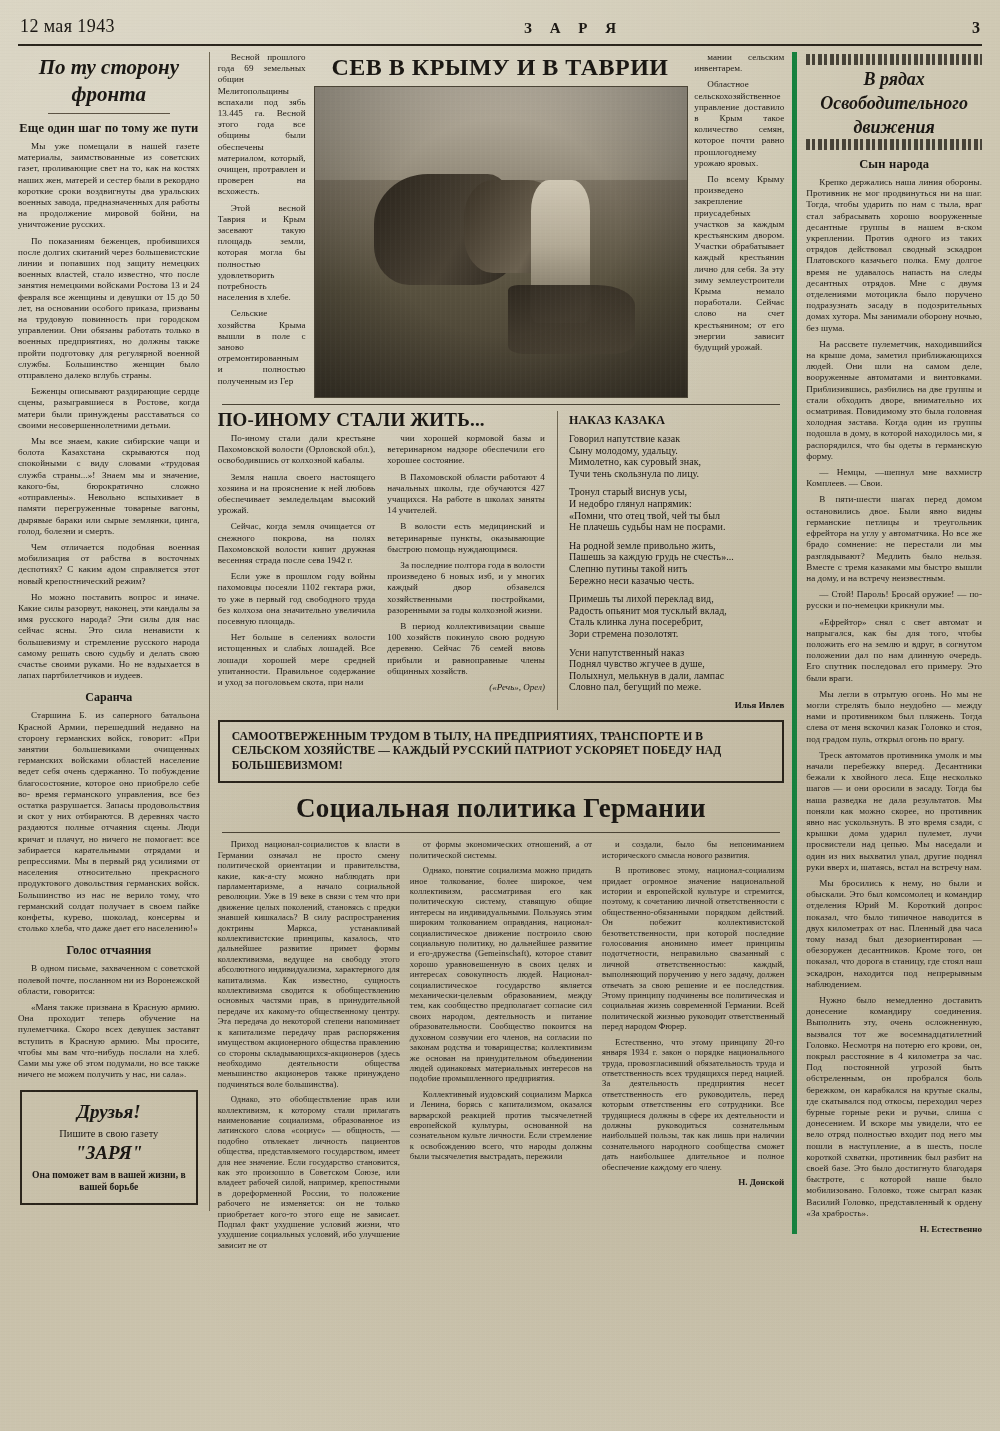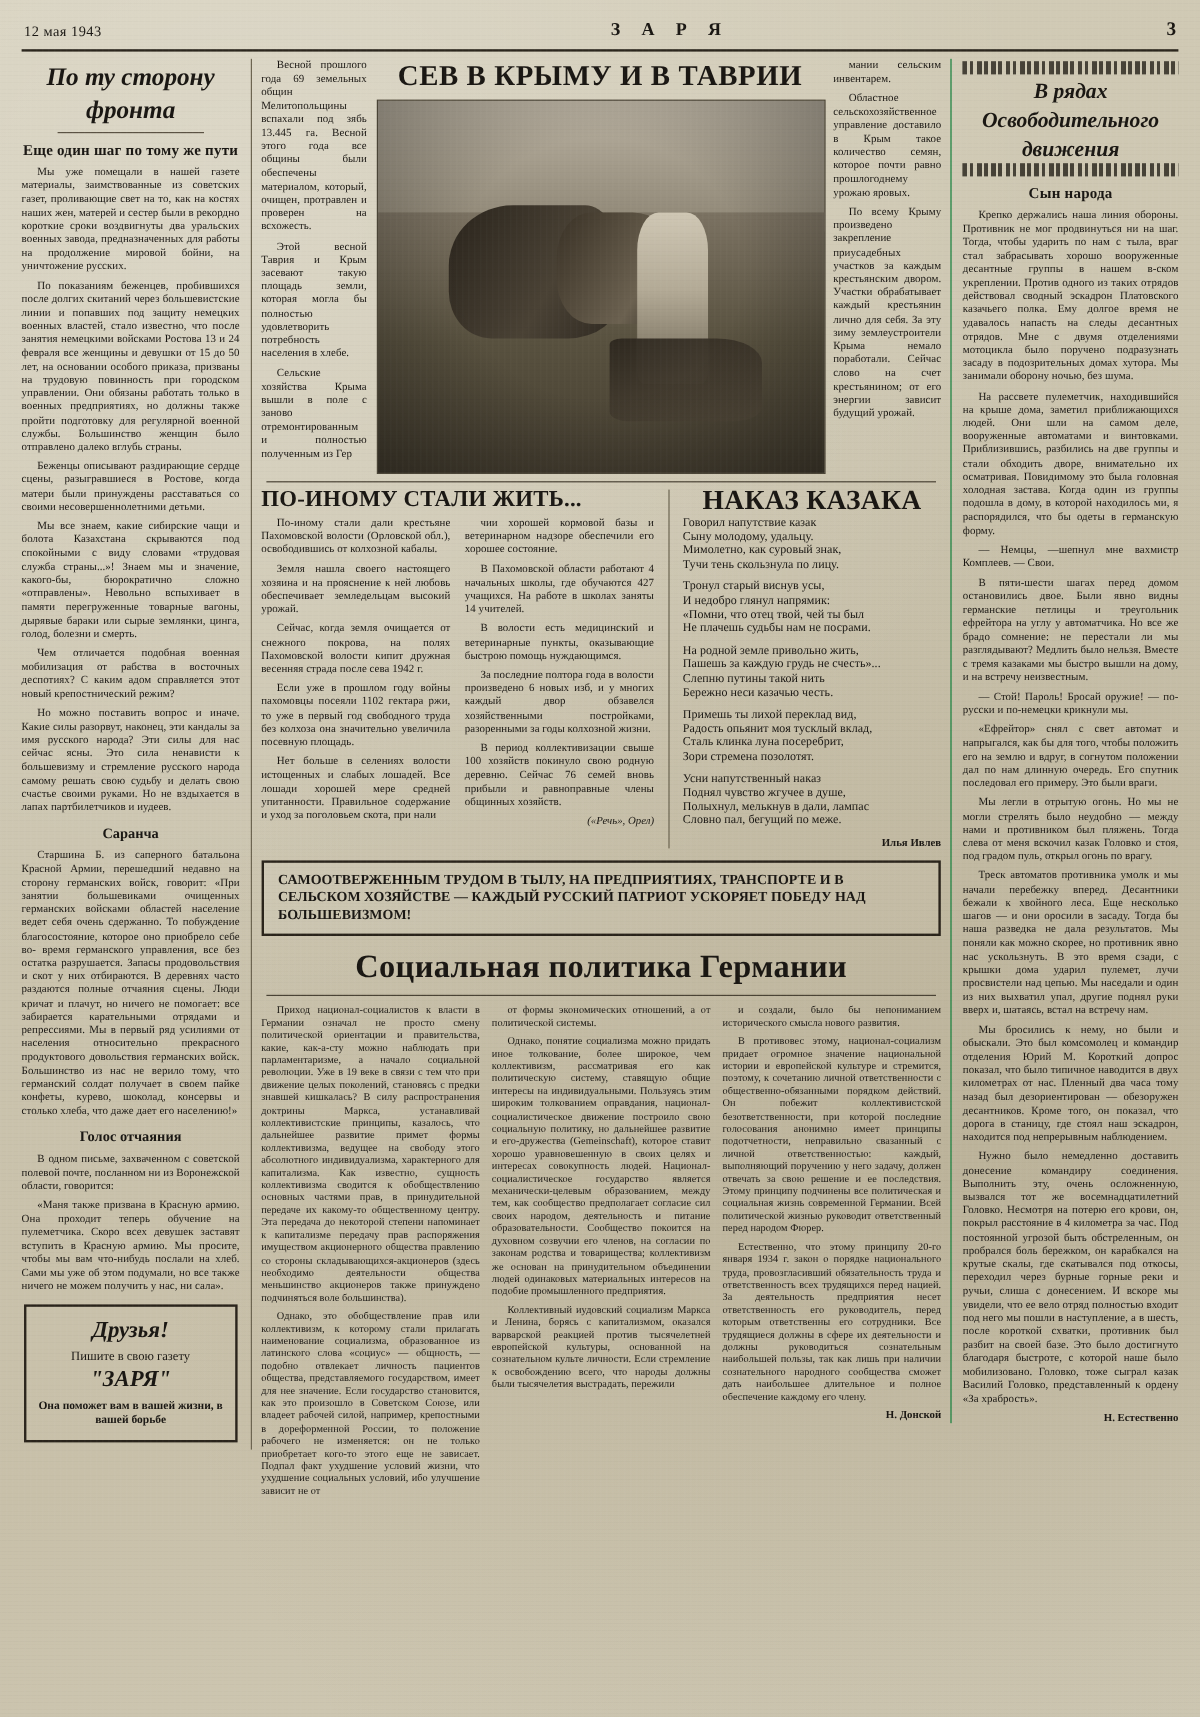--- a/index.html
+++ b/index.html
@@ -26,32 +26,32 @@
     opacity:.8;
   }
   .sheet{position:absolute;inset:0;padding:10px 14px 0 14px;box-sizing:border-box;}
 
   
   .masthead{
     display:flex;align-items:flex-end;justify-content:space-between;
     font-family:"Liberation Serif", serif;
     padding:6px 6px 4px 6px;
   }
-  .mast-date{font-size:12px;letter-spacing:.4px;}
+  .mast-date{font-size:18px;letter-spacing:.4px;}
   .mast-title{font-size:15px;letter-spacing:7px;font-weight:bold;margin-left:60px;}
   .mast-page{font-size:16px;font-weight:bold;}
   .rule{height:2px;background:#2b261d;margin:3px 4px 6px 4px;}
   .rule.thin{height:1px;background:#4a4335;}
 
   
   .cols{display:flex;gap:0;align-items:flex-start;}
   .col{box-sizing:border-box;}
   .col-1{width:198px;padding:0 9px 0 4px;border-right:1px solid #6d6551;}
   .col-mid{width:590px;padding:0 8px;}
-  .col-4{width:196px;padding:0 4px 0 9px;border-left:1px solid #15803d;}
+  .col-4{width:196px;padding:0 4px 0 9px;border-left:5px solid #15803d;}
 
   p{margin:0 0 5px 0;text-indent:13px;text-align:justify;
     font-size:9.1px;line-height:11.2px;letter-spacing:.05px;
     -webkit-hyphens:auto;hyphens:auto;}
 
   .hdr-script{
     font-family:"Liberation Serif", serif;
     font-style:italic;font-weight:bold;
     font-size:21px;line-height:23px;text-align:center;margin:4px 0 2px 0;
   }
@@ -229,21 +229,21 @@
               <p>чии хорошей кормовой базы и ветеринарном надзоре обеспечили его хорошее состояние.</p>
               <p>В Пахомовской области работают 4 начальных школы, где обучаются 427 учащихся. На работе в школах заняты 14 учителей.</p>
               <p>В волости есть медицинский и ветеринарные пункты, оказывающие быстрою помощь нуждающимся.</p>
               <p>За последние полтора года в волости произведено 6 новых изб, и у многих каждый двор обзавелся хозяйственными постройками, разоренными за годы колхозной жизни.</p>
               <p>В период коллективизации свыше 100 хозяйств покинуло свою родную деревню. Сейчас 76 семей вновь прибыли и равноправные члены общинных хозяйств.</p>
               <div class="byline">(«Речь», Орел)</div>
             </div>
           </div>
         </div>
         <div class="cs-right">
-          <div class="sub-head" style="font-size:23px;text-align:center;margin:2px 0 6px 0;">НАКАЗ КАЗАКА</div>
+          <div class="sub-head" style="font-size:12px;text-align:left;margin:2px 0 6px 0;">НАКАЗ КАЗАКА</div>
           <p class="poem" style="white-space:pre-line;">Говорил напутствие казак
 Сыну молодому, удальцу.
 Мимолетно, как суровый знак,
 Тучи тень скользнула по лицу.</p>
           <p class="poem" style="white-space:pre-line;">Тронул старый виснув усы,
 И недобро глянул напрямик:
 «Помни, что отец твой, чей ты был
 Не плачешь судьбы нам не посрами.</p>
           <p class="poem" style="white-space:pre-line;">На родной земле привольно жить,
 Пашешь за каждую грудь не счесть»...

